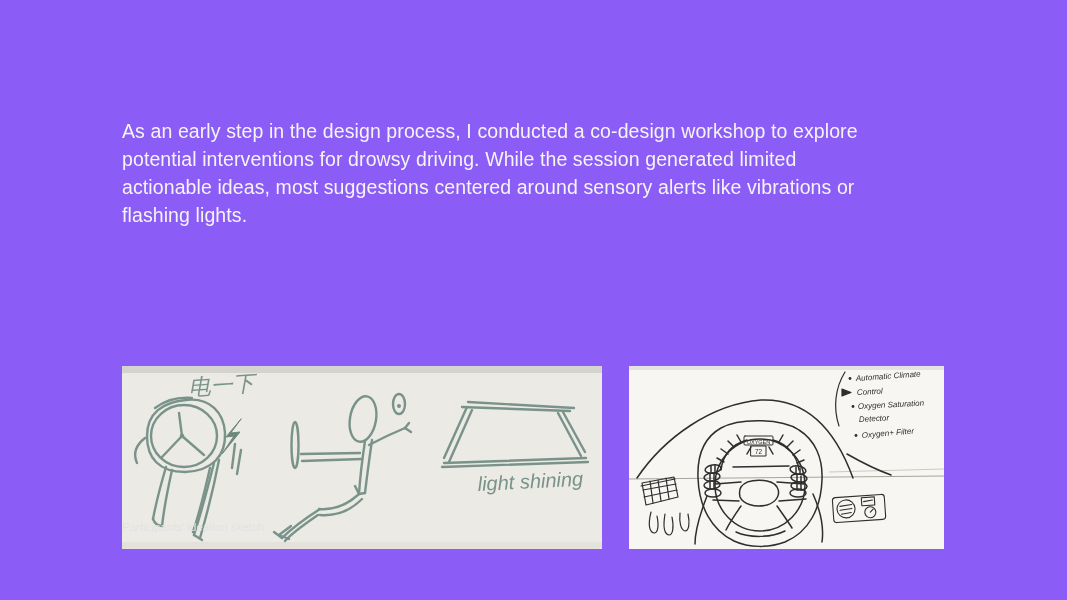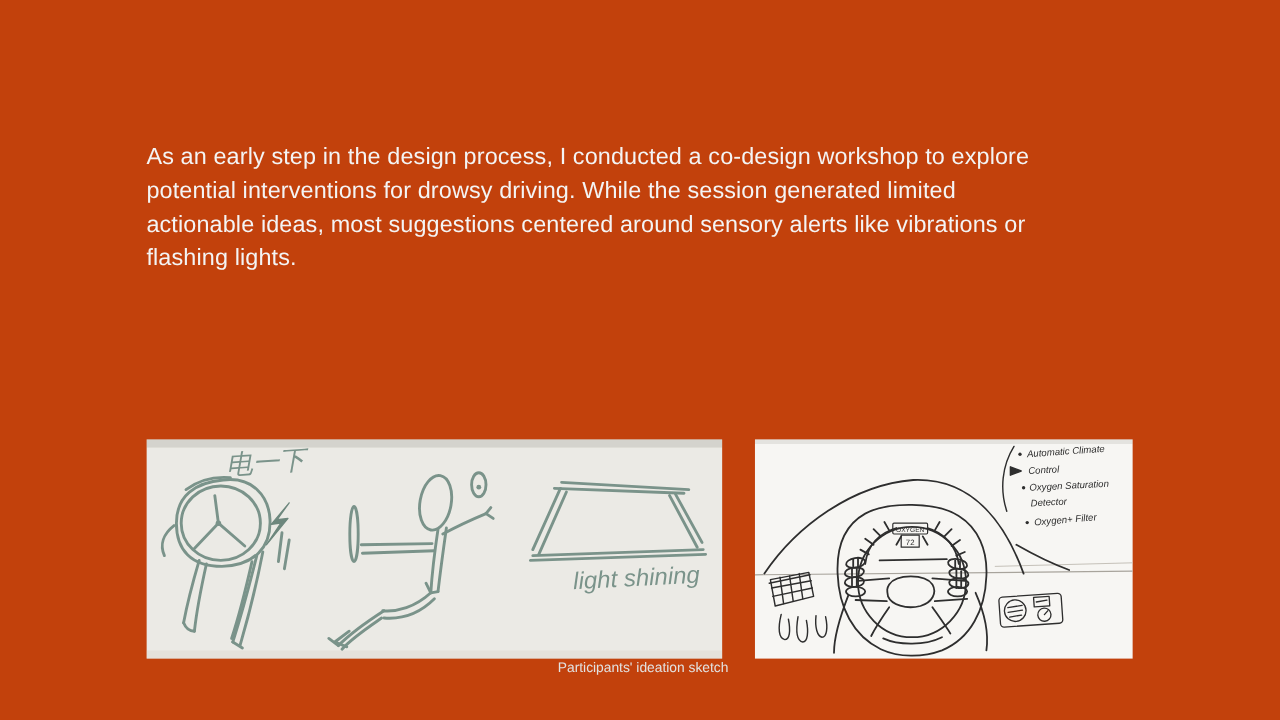--- a/index.html
+++ b/index.html
@@ -1,32 +1,32 @@
 <!DOCTYPE html>
 <html><head>
 <meta charset="utf-8">
 <style>
   html,body{margin:0;padding:0;background:#060808;}
   .stage{
-    position:relative;width:1067px;height:600px;background:#c2410c;
+    position:relative;width:1067px;height:600px;background:#8b5cf6;
     overflow:hidden;font-family:"Liberation Sans","DejaVu Sans",sans-serif;
   }
   .text-block{
     position:absolute;left:122px;top:117px;width:810px;color:#f4f4f4;
   }
   .text-block p{
     margin:0 0 28px 0;font-size:19.5px;line-height:28px;font-weight:400;
     white-space:pre-line;letter-spacing:0.1px;
   }
   .figure{position:absolute;top:366px;}
   .figure-left{left:122px;width:480px;height:183px;}
   .figure-right{left:629px;width:315px;height:183px;}
   .figure svg{display:block;width:100%;height:100%;}
   .caption{
-    position:absolute;left:122px;top:550px;width:485px;text-align:right;
+    position:absolute;left:122px;top:520px;width:485px;text-align:left;
     color:#e2e2e2;font-size:11.5px;line-height:14px;
   }
   .hand{font-style:italic;}
 </style>
 </head>
 <body>
 
 <div class="stage">
 
   <div class="text-block">

